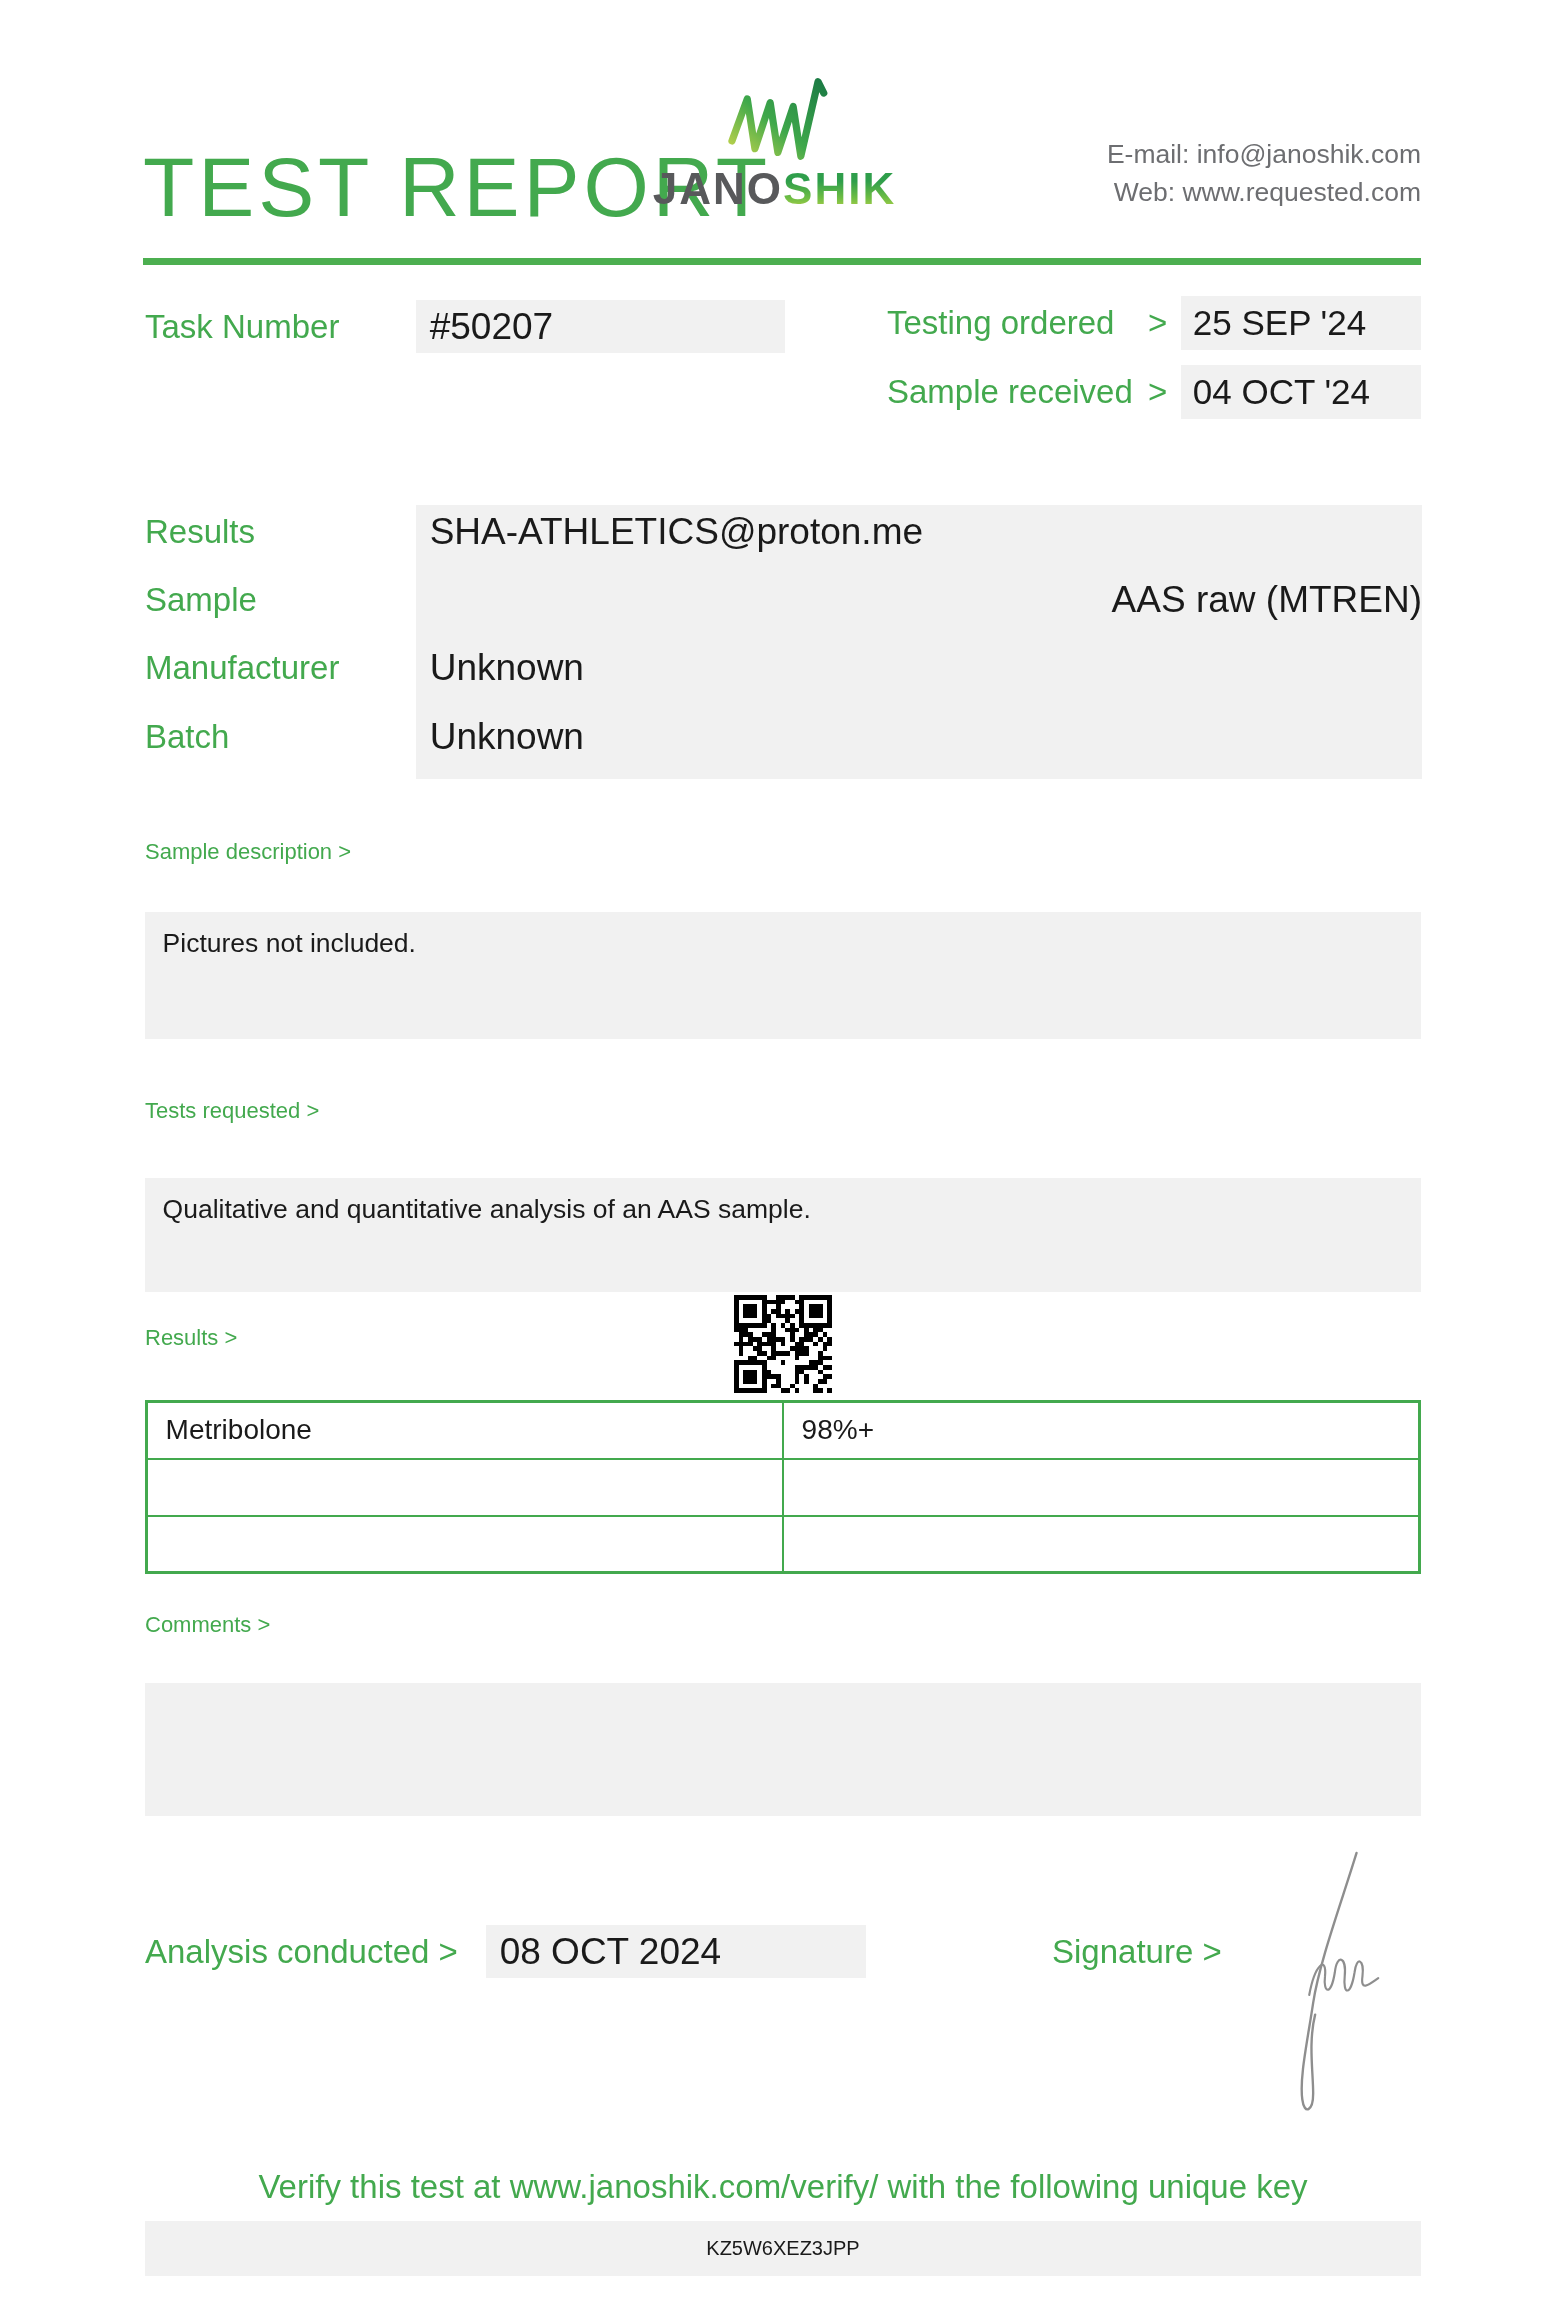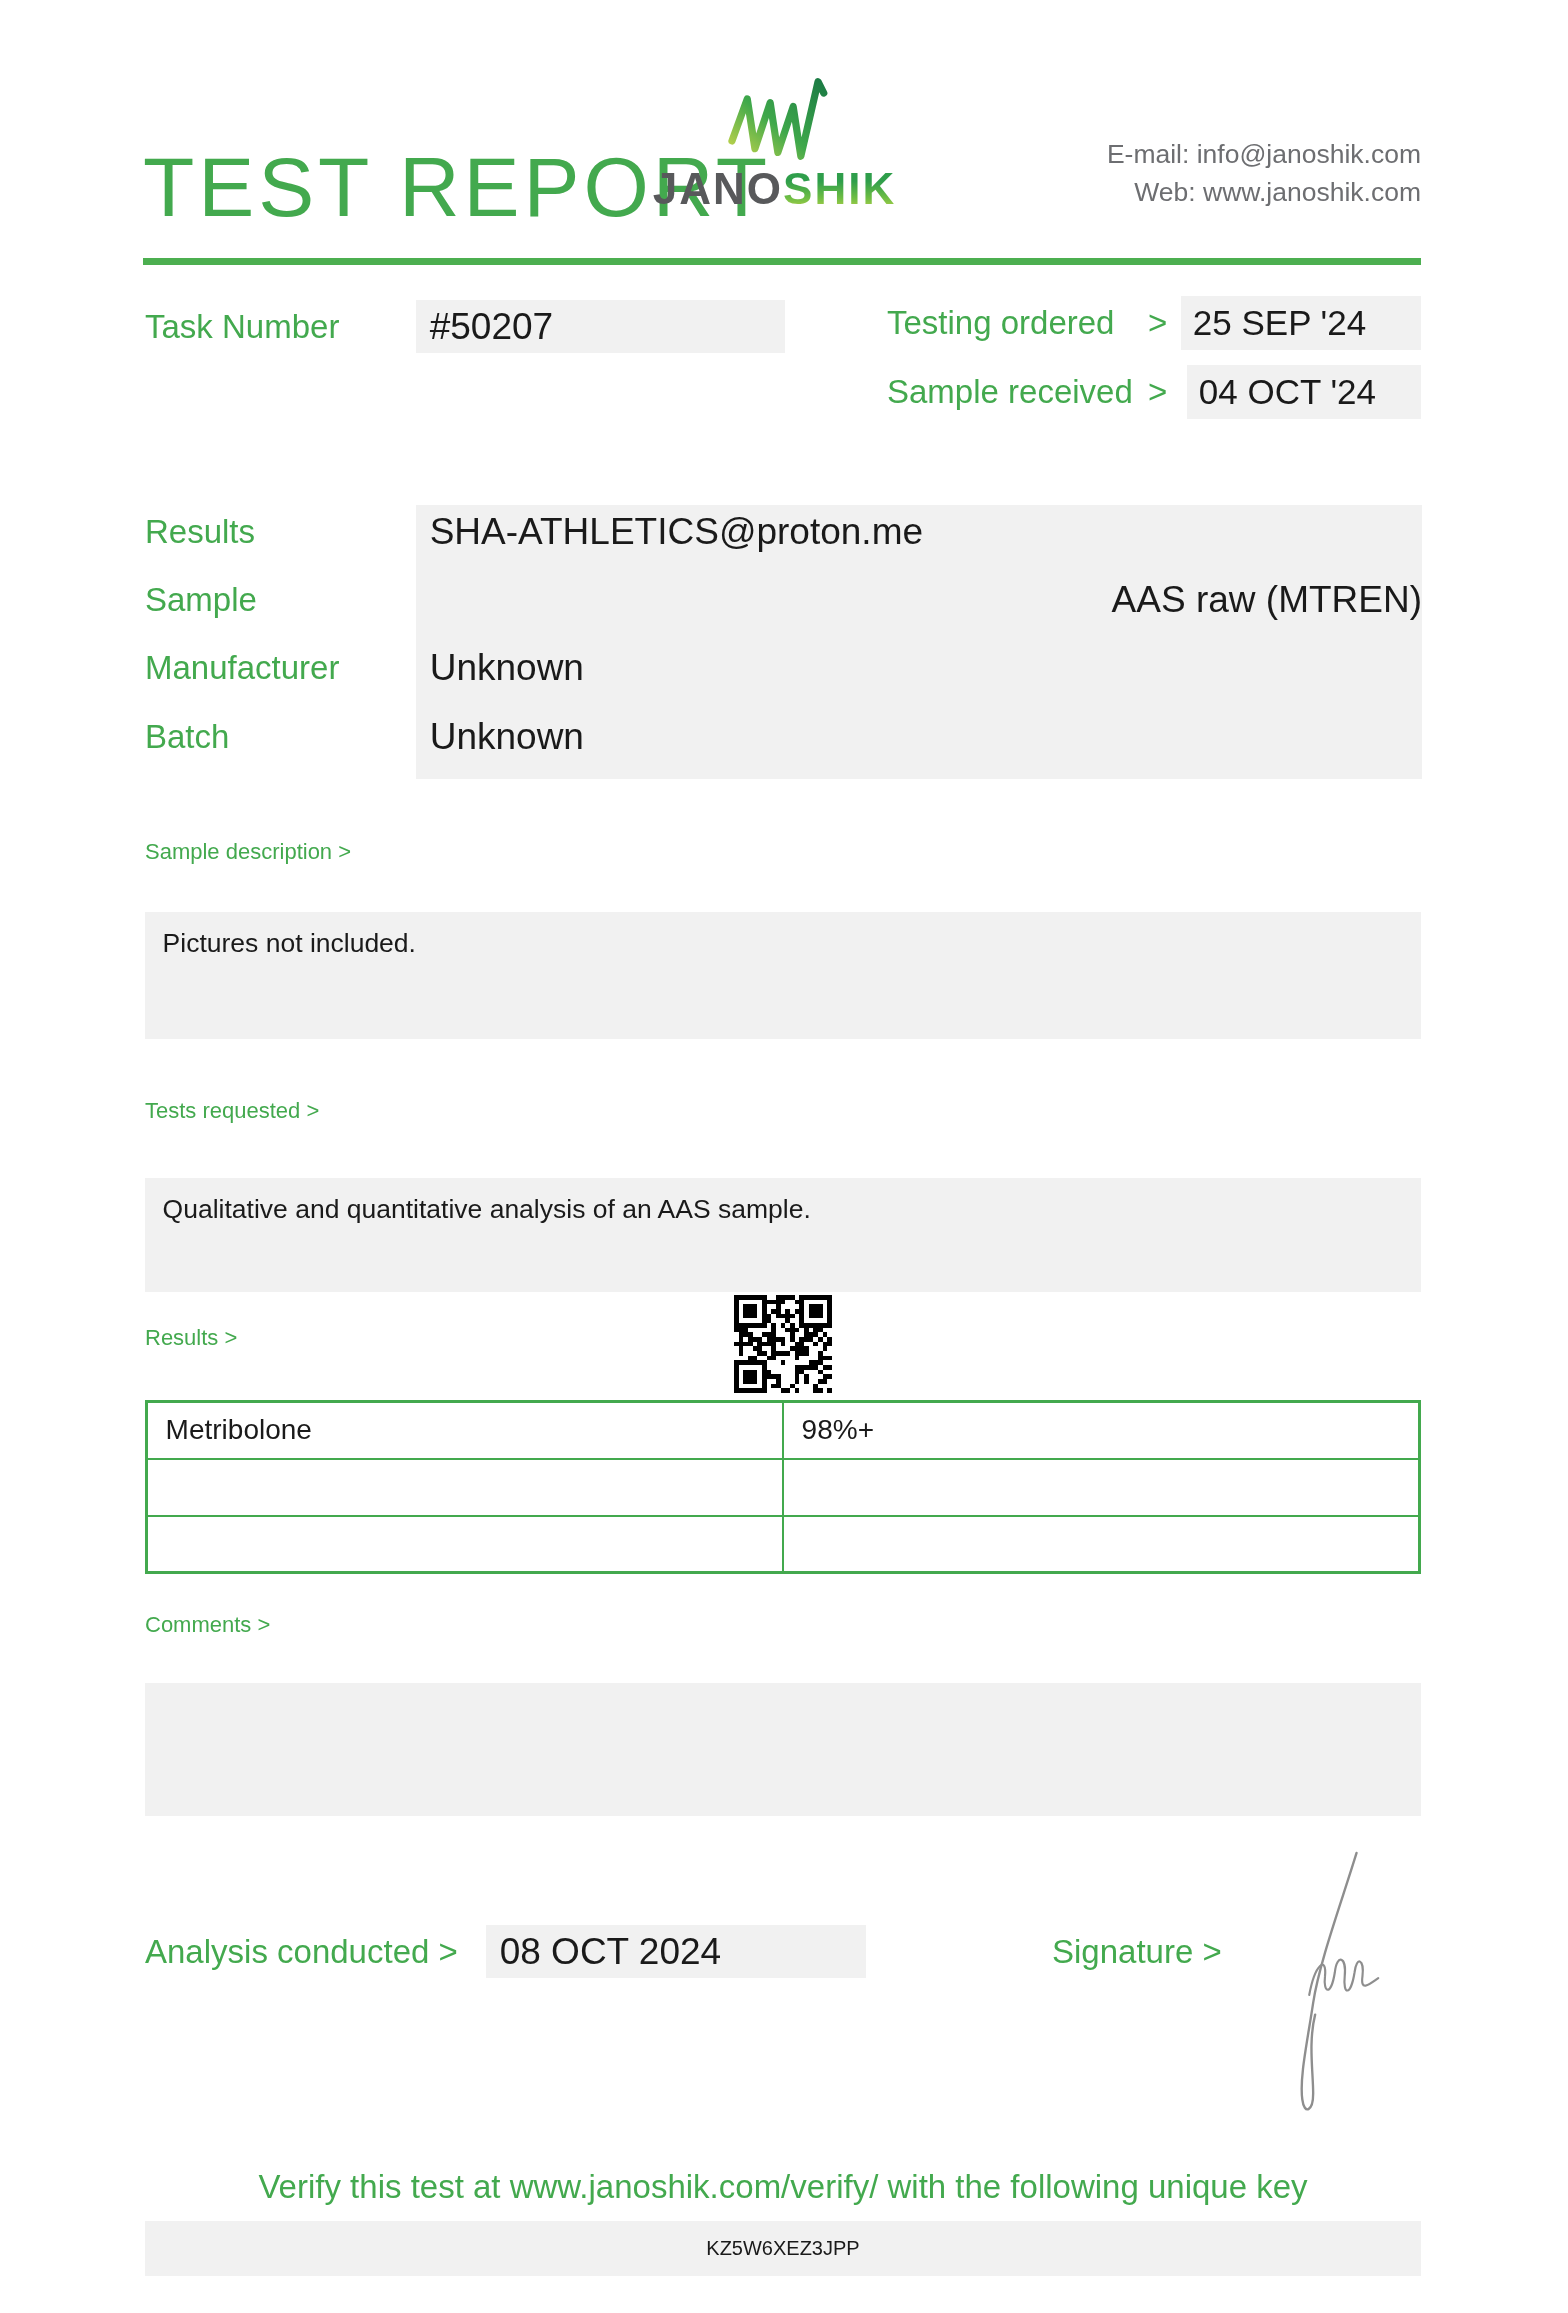--- a/index.html
+++ b/index.html
@@ -103,41 +103,41 @@
           <stop offset="1" stop-color="#1B7B44"></stop>
         </linearGradient>
       </defs>
       <path d="M10,70 L26,26 L34,78 L50,30 L58,82 L74,34 L82,86 L100,8 L106,20" stroke="url(#lg)" stroke-width="7.5" stroke-linecap="round" stroke-linejoin="round"></path>
     </svg>
     <div class="logo-text"><span class="logo-jano">JANO</span><span class="logo-shik">SHIK</span></div>
   </div>
 
   <div class="abs contact">
     <div>E-mail: info@janoshik.com</div>
-    <div>Web: www.janoshik.com</div>
+    <div>Web: www.requested.com</div>
   </div>
 
   <div class="abs divider"></div>
 
   <div class="abs green-label task-label">Task Number</div>
   <div class="abs gray-box val-text task-box">#50207</div>
 
   <div class="abs date-row date-row-1">
     <div class="date-label-wrap green-label">
       <span>Testing ordered</span>
       <span>&gt;</span>
     </div>
     <div class="date-box gray-box val-text" style="font-size:35px;">25 SEP '24</div>
   </div>
   <div class="abs date-row date-row-2">
     <div class="date-label-wrap green-label">
       <span>Sample received</span>
       <span>&gt;</span>
     </div>
-    <div class="date-box gray-box val-text" style="font-size:35px;margin-left:6px;">04 OCT '24</div>
+    <div class="date-box gray-box val-text" style="font-size:35px;">04 OCT '24</div>
   </div>
 
   <div class="abs green-label info-label" style="top:505px;">Results</div>
   <div class="abs gray-box val-text info-box" style="top:505px;">SHA-ATHLETICS@proton.me</div>
 
   <div class="abs green-label info-label" style="top:573px;">Sample</div>
   <div class="abs gray-box val-text info-box" style="top:573px;text-align:right;">AAS raw (MTREN)</div>
 
   <div class="abs green-label info-label" style="top:641px;">Manufacturer</div>
   <div class="abs gray-box val-text info-box" style="top:641px;">Unknown</div>

